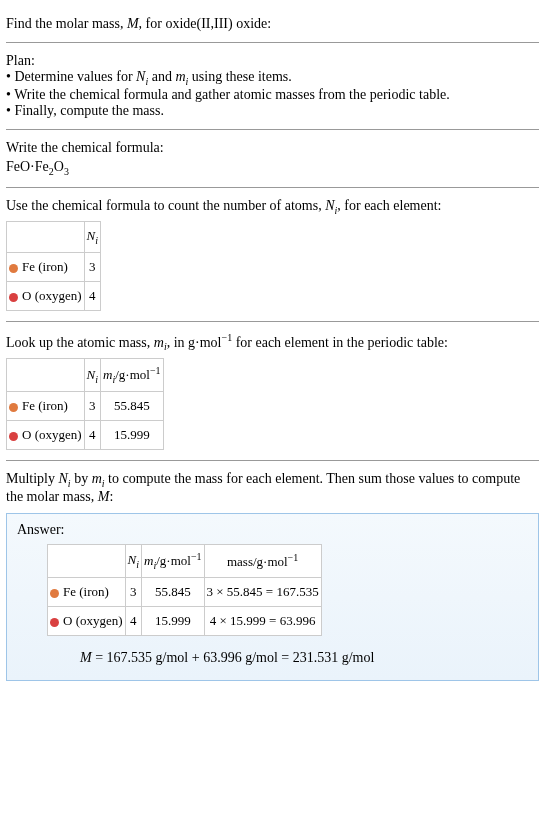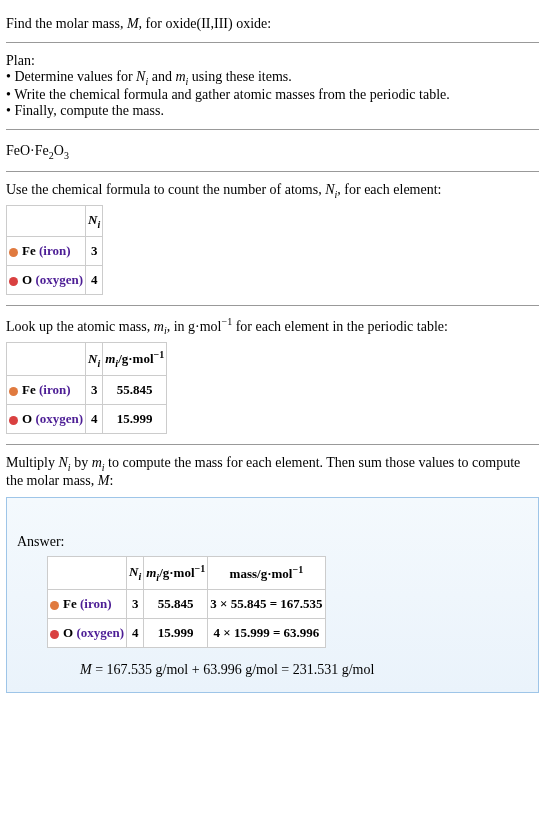--- a/index.html
+++ b/index.html
@@ -25,41 +25,41 @@
     .plan-item { display: block; }
     table {
       border-collapse: collapse;
       margin-top: 6px;
       font-size: 13px;
     }
     th, td {
       border: 1px solid #ccc;
       padding: 6px 2px;
       text-align: center;
-      font-weight: bold;
+      font-weight: normal;
     }
     th { background: #fff; font-style: italic; }
     td.left { text-align: left; }
     .swatch {
       display: inline-block;
       width: 9px;
       height: 9px;
       border-radius: 50%;
       margin-right: 4px;
       vertical-align: middle;
     }
-    .muted { color: #4c1d95; }
+    .muted { color: #000000; }
     .answer-box {
       border: 1px solid #9ec5e8;
       background: linear-gradient(#f4f9fd, #eaf3fb);
       padding: 8px 10px 14px;
       margin-top: 8px;
     }
     .answer-box table { background: #fff; }
-    .answer-label { margin-bottom: 4px; margin-top: 28px; }
+    .answer-label { margin-bottom: 4px; }
     .answer-inner { padding-left: 30px; }
     .final-m { margin-top: 14px; font-style: italic; margin-left: 33px; }
     .final-m .nonitalic { font-style: normal; }
     .sum-sym { font-size: 15px; }
   </style>
 </head>
 <body>
 
 <div class="section">
   <div>
@@ -70,20 +70,21 @@
 <div class="section">
   <div>Plan:</div>
   <span class="plan-item">
     <span>• Determine values for </span><span class="italic">N</span><span class="sub">i</span><span> and </span><span class="italic">m</span><span class="sub">i</span><span> using these items.</span>
   </span>
   <span class="plan-item">• Write the chemical formula and gather atomic masses from the periodic table.</span>
   <span class="plan-item">• Finally, compute the mass.</span>
 </div>
 
 <div class="section">
+  <div>Write the chemical formula:</div>
   <div class="formula-line">
     <span>FeO·Fe</span><span class="sub" style="font-style:normal">2</span><span>O</span><span class="sub" style="font-style:normal">3</span>
   </div>
 </div>
 
 <div class="section">
   <div>
     <span>Use the chemical formula to count the number of atoms, </span><span class="italic">N</span><span class="sub">i</span><span>, for each element:</span>
   </div>
   <table>

